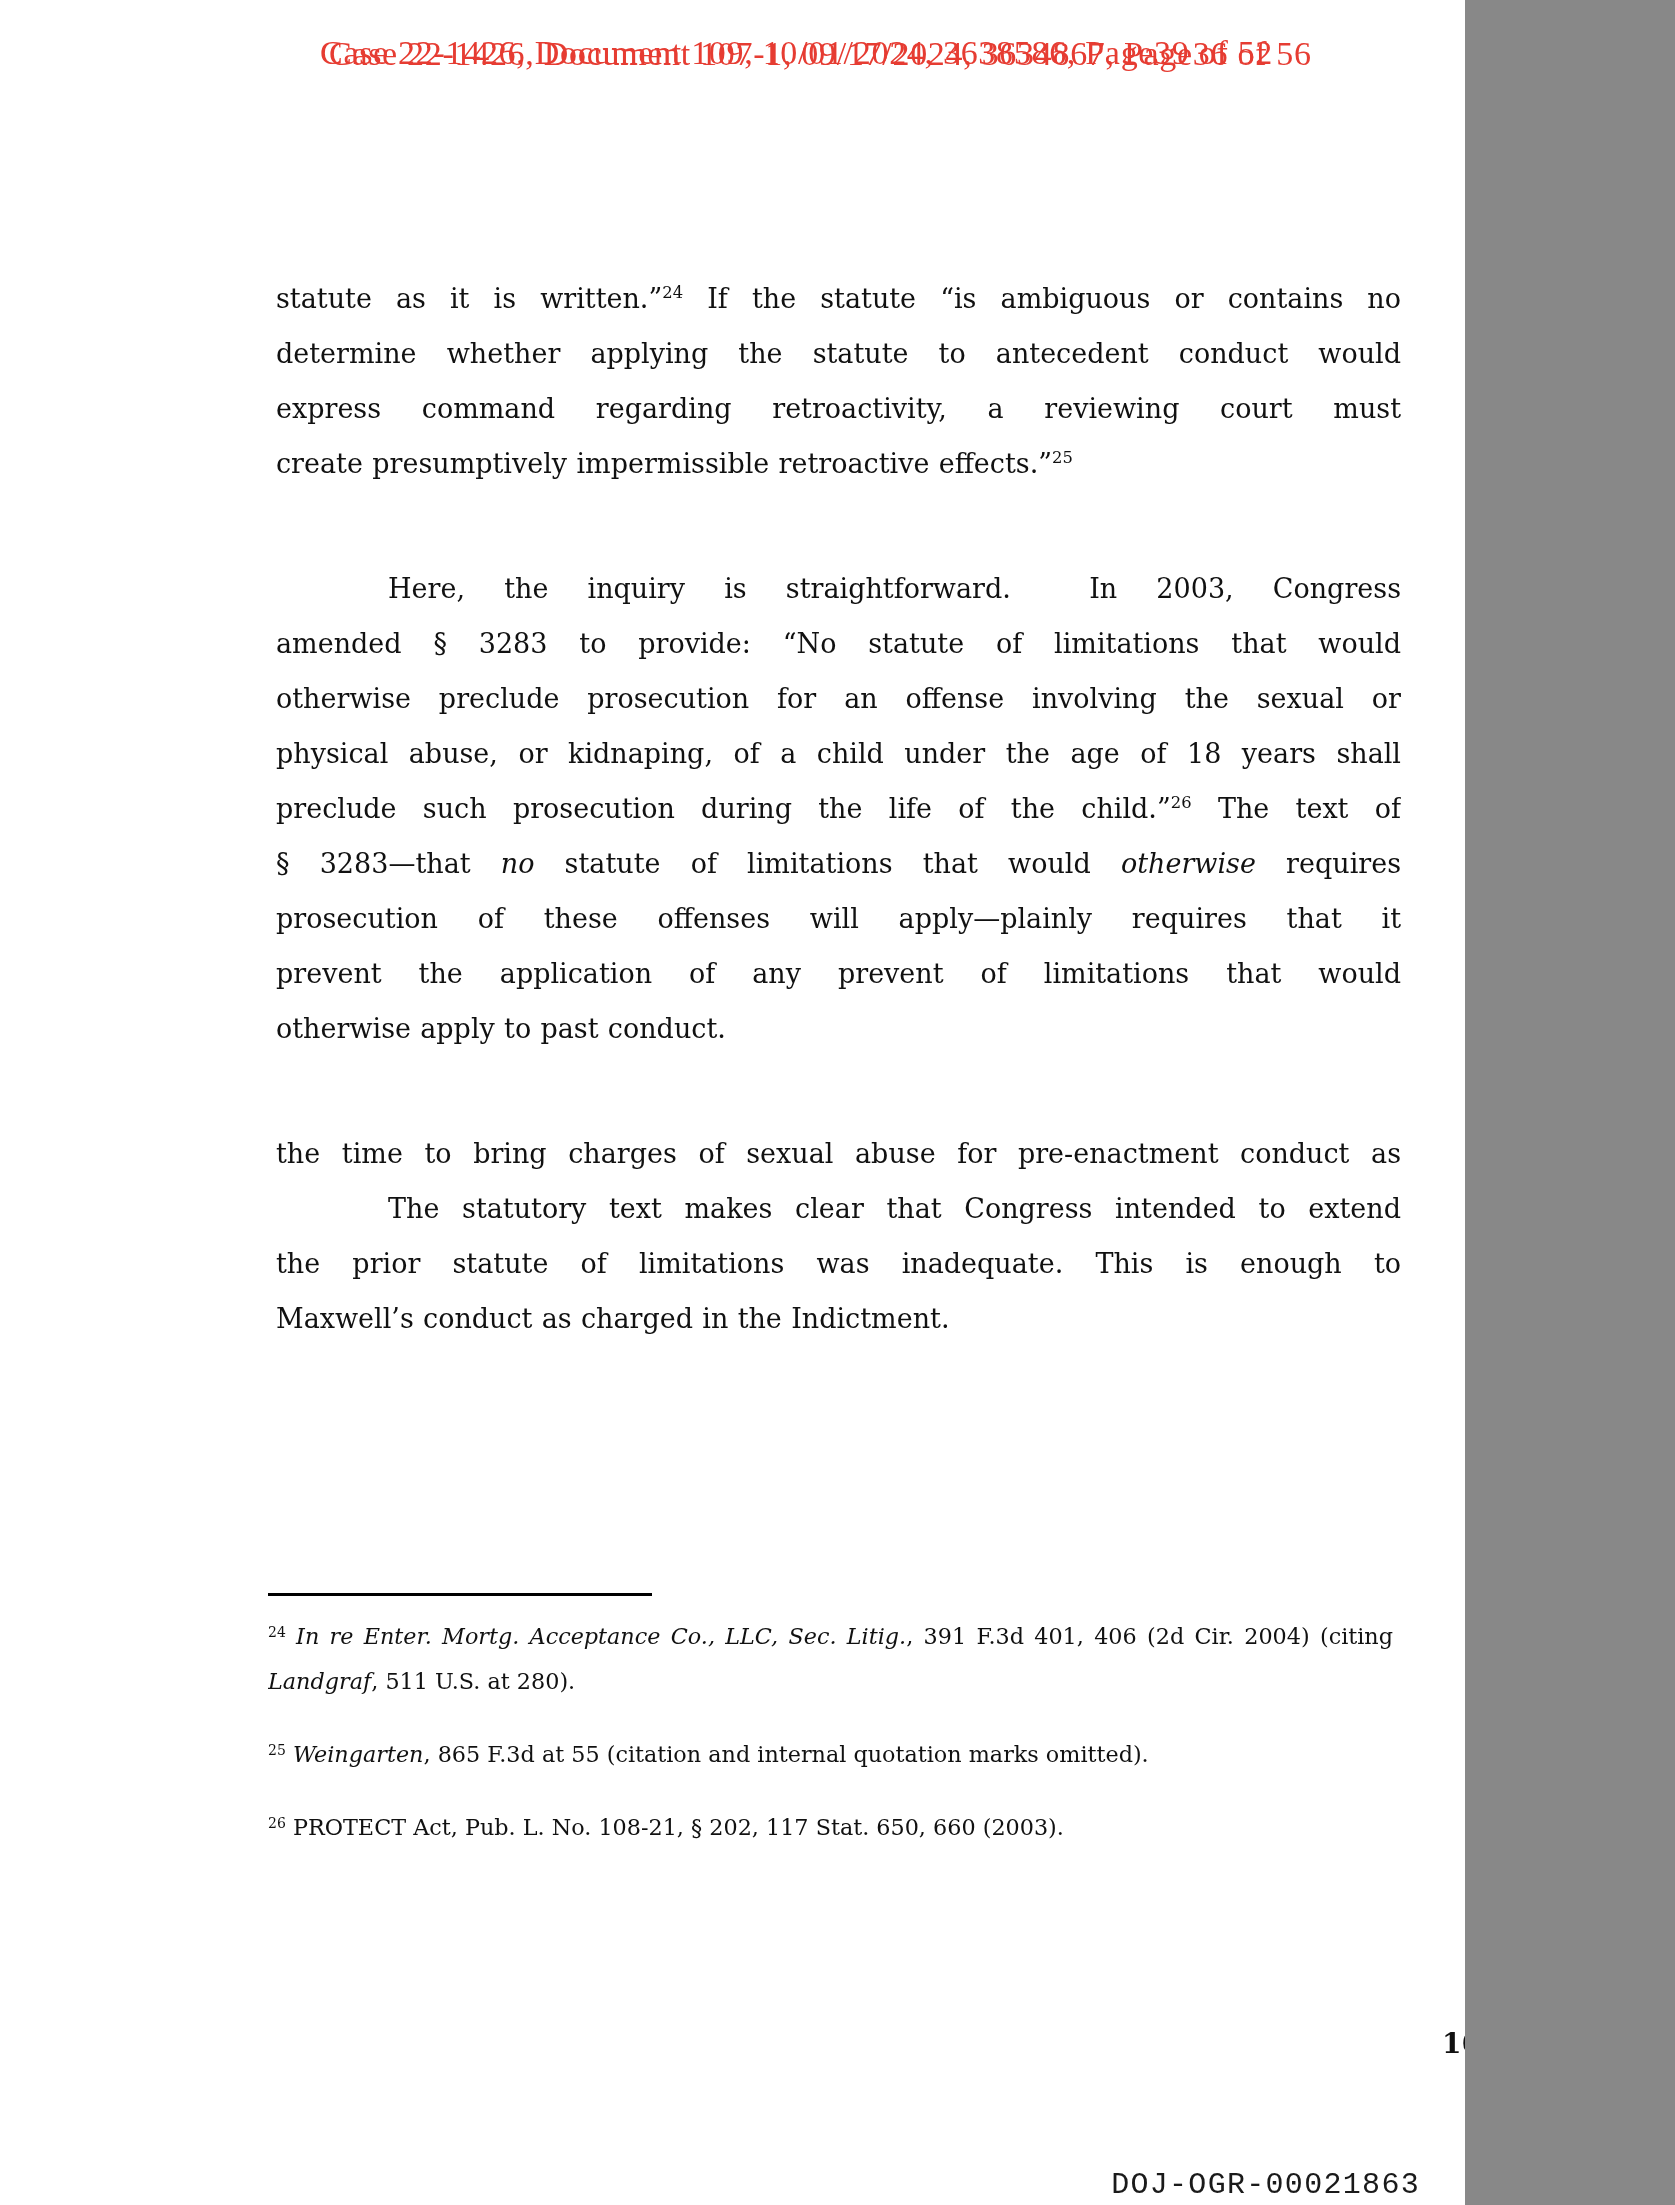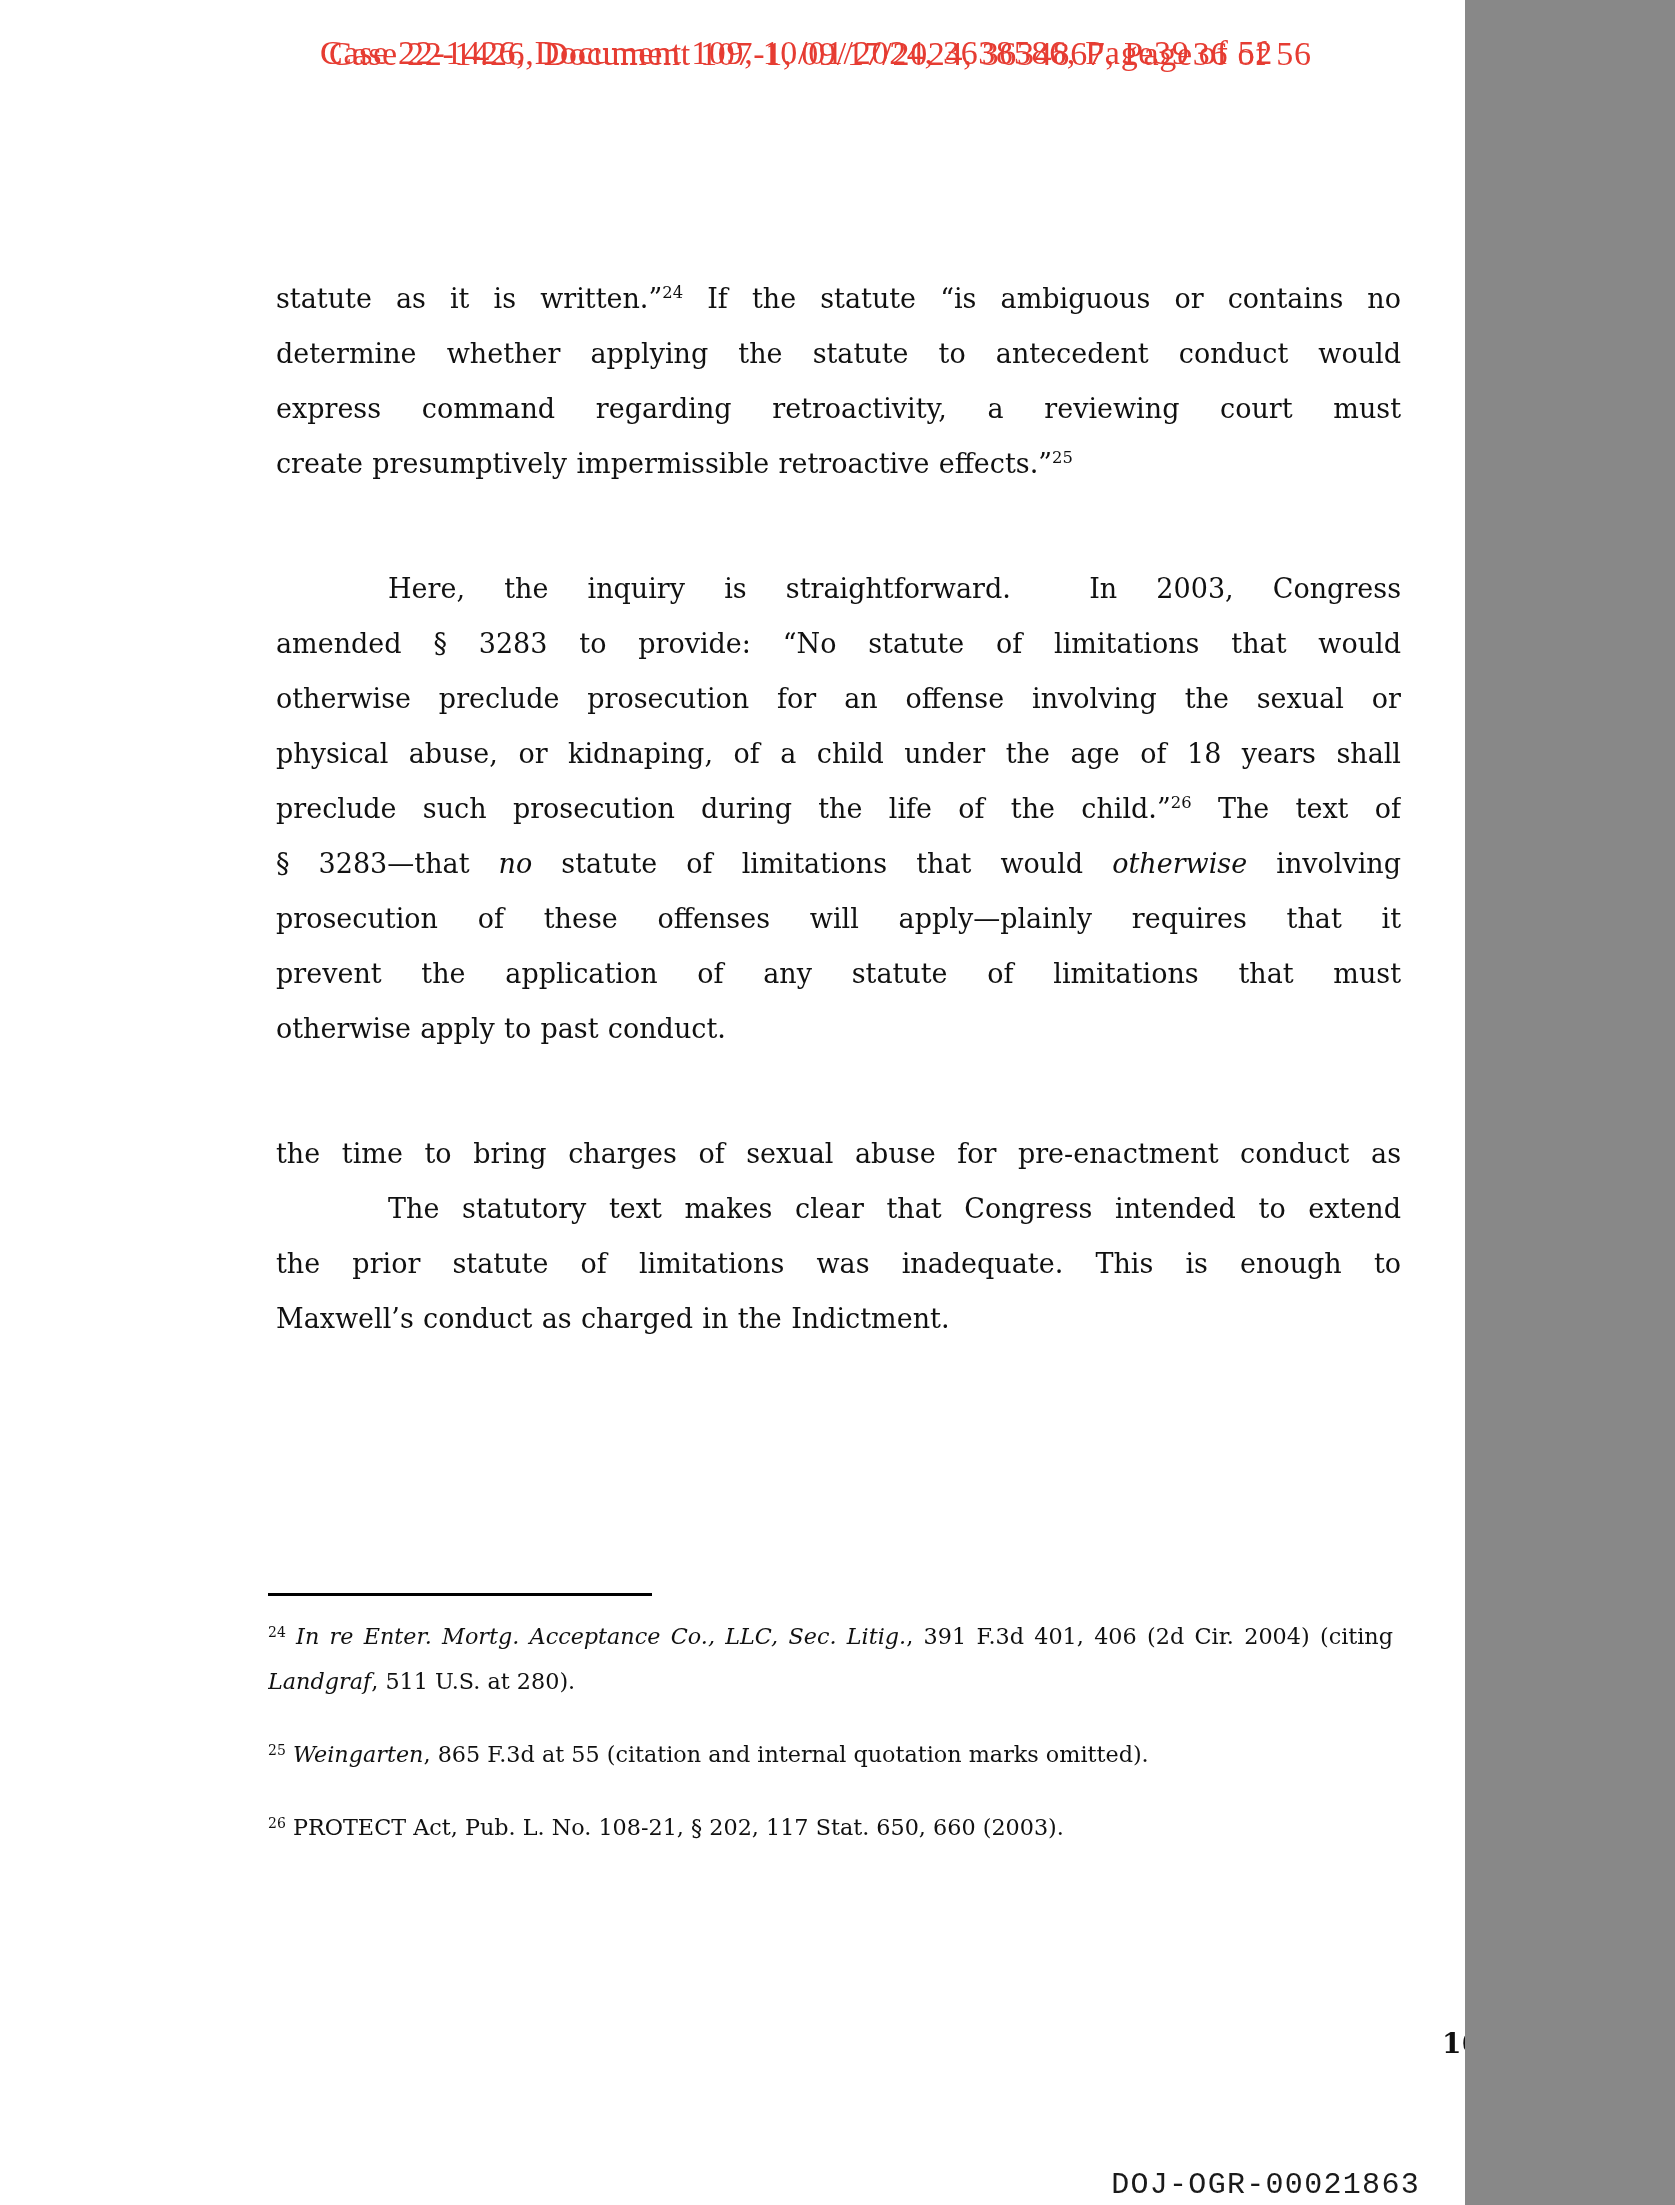--- a/index.html
+++ b/index.html
@@ -61,23 +61,23 @@
         <div class="line"><span>determine whether applying the statute to antecedent conduct would</span></div>
         <div class="line"><span>express command regarding retroactivity, a reviewing court must</span></div>
         <div class="line last"><span>create presumptively impermissible retroactive effects.”</span><sup>25</sup></div>
       </div>
       <div class="para">
         <div class="line indent"><span>Here, the inquiry is straightforward.&nbsp; In 2003, Congress</span></div>
         <div class="line"><span>amended §&nbsp;3283 to provide: “No statute of limitations that would</span></div>
         <div class="line"><span>otherwise preclude prosecution for an offense involving the sexual or</span></div>
         <div class="line"><span>physical abuse, or kidnaping, of a child under the age of 18 years shall</span></div>
         <div class="line"><span>preclude such prosecution during the life of the child.”</span><sup>26</sup><span> The text of</span></div>
-        <div class="line"><span>§&nbsp;3283—that </span><span class="it">no</span><span> statute of limitations that would </span><span class="it">otherwise</span><span> involving</span></div>
+        <div class="line"><span>§&nbsp;3283—that </span><span class="it">no</span><span> statute of limitations that would </span><span class="it">otherwise</span><span> requires</span></div>
         <div class="line"><span>prosecution of these offenses will apply—plainly requires that it</span></div>
-        <div class="line"><span>prevent the application of any statute of limitations that must</span></div>
+        <div class="line"><span>prevent the application of any prevent of limitations that would</span></div>
         <div class="line last"><span>otherwise apply to past conduct.</span></div>
       </div>
       <div class="para">
         <div class="line"><span>the time to bring charges of sexual abuse for pre-enactment conduct as</span></div>
         <div class="line indent"><span>The statutory text makes clear that Congress intended to extend</span></div>
         <div class="line"><span>the prior statute of limitations was inadequate. This is enough to</span></div>
         <div class="line last"><span>Maxwell’s conduct as charged in the Indictment.</span></div>
       </div>
     </div>
 

